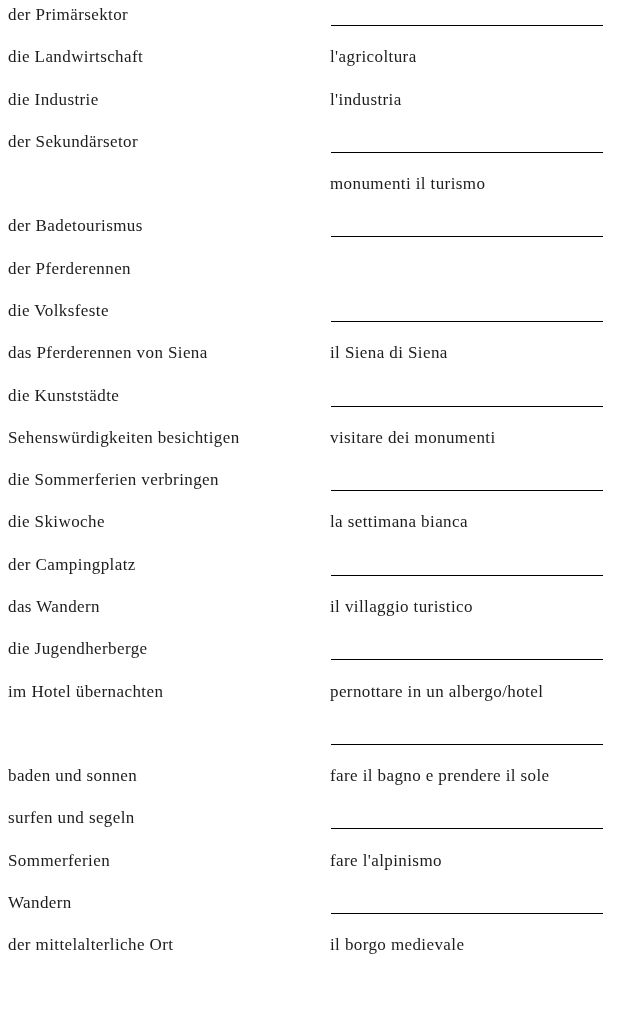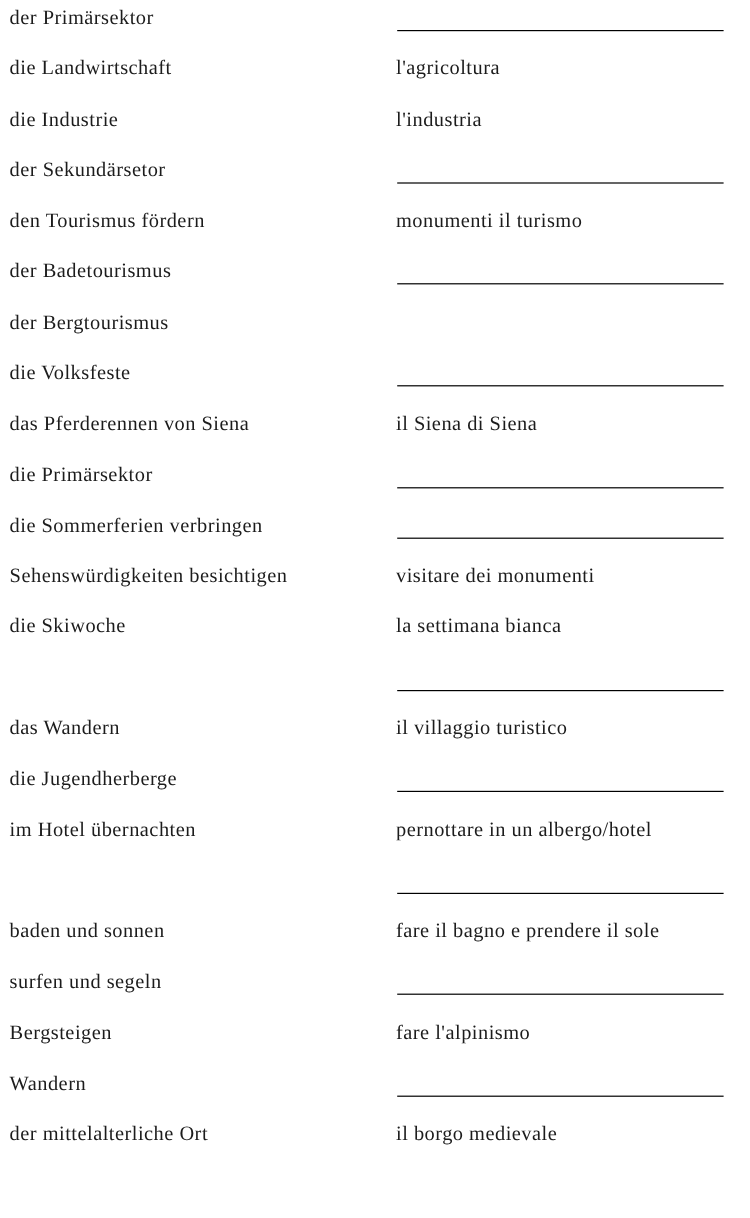--- a/index.html
+++ b/index.html
@@ -77,73 +77,73 @@
 
   </div>
 
   <div class="vocab-row">
     <span class="term">der Sekundärsetor</span>
 
     <span class="blank-line"></span>
   </div>
 
   <div class="vocab-row">
-    <span class="term">den Tourismus fördern</span>
     <span class="translation">monumenti il turismo</span>
 
   </div>
 
   <div class="vocab-row">
     <span class="term">der Badetourismus</span>
 
     <span class="blank-line"></span>
   </div>
 
   <div class="vocab-row">
-    <span class="term">der Bergtourismus</span>
+    <span class="term">der Pferderennen</span>
 
   </div>
 
   <div class="vocab-row">
     <span class="term">die Volksfeste</span>
 
     <span class="blank-line"></span>
   </div>
 
   <div class="vocab-row">
     <span class="term">das Pferderennen von Siena</span>
     <span class="translation">il Siena di Siena</span>
 
   </div>
 
   <div class="vocab-row">
-    <span class="term">die Primärsektor</span>
-
-    <span class="blank-line"></span>
-  </div>
-
-  <div class="vocab-row">
-    <span class="term">die Sommerferien verbringen</span>
+    <span class="term">die Kunststädte</span>
 
     <span class="blank-line"></span>
   </div>
 
   <div class="vocab-row">
     <span class="term">Sehenswürdigkeiten besichtigen</span>
     <span class="translation">visitare dei monumenti</span>
 
   </div>
 
   <div class="vocab-row">
+    <span class="term">die Sommerferien verbringen</span>
+
+    <span class="blank-line"></span>
+  </div>
+
+  <div class="vocab-row">
     <span class="term">die Skiwoche</span>
     <span class="translation">la settimana bianca</span>
 
   </div>
 
   <div class="vocab-row">
+    <span class="term">der Campingplatz</span>
 
     <span class="blank-line"></span>
   </div>
 
   <div class="vocab-row">
     <span class="term">das Wandern</span>
     <span class="translation">il villaggio turistico</span>
 
   </div>
 
@@ -170,21 +170,21 @@
 
   </div>
 
   <div class="vocab-row">
     <span class="term">surfen und segeln</span>
 
     <span class="blank-line"></span>
   </div>
 
   <div class="vocab-row">
-    <span class="term">Bergsteigen</span>
+    <span class="term">Sommerferien</span>
     <span class="translation">fare l'alpinismo</span>
 
   </div>
 
   <div class="vocab-row">
     <span class="term">Wandern</span>
 
     <span class="blank-line"></span>
   </div>
 

